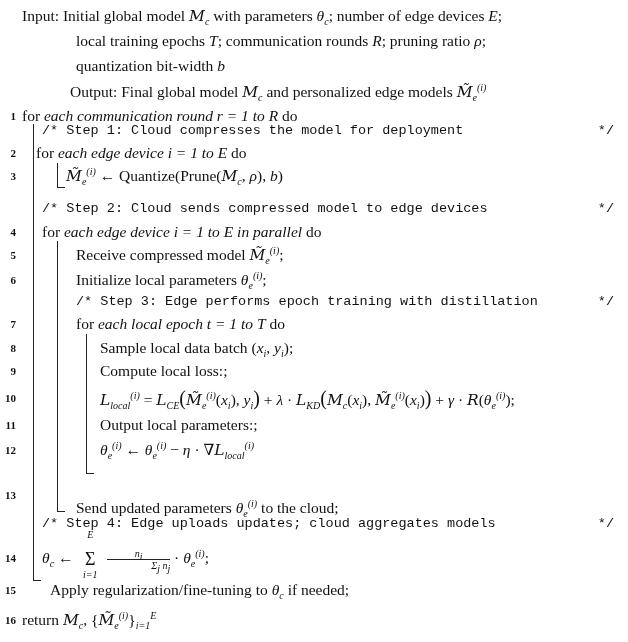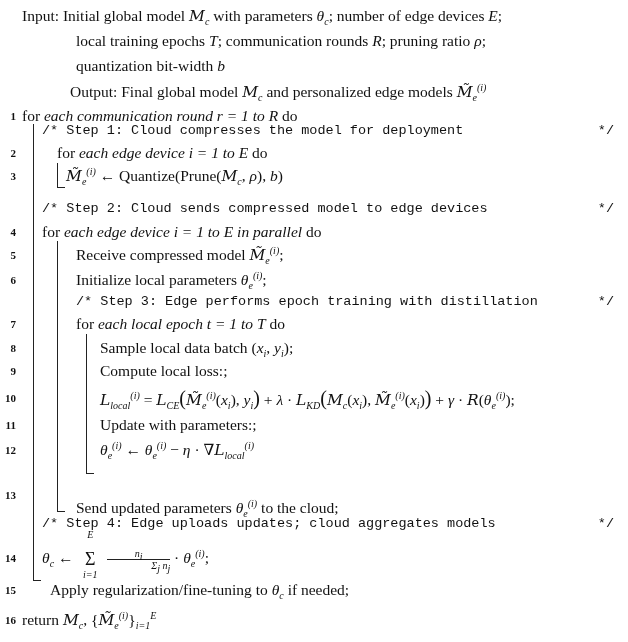--- a/index.html
+++ b/index.html
@@ -38,21 +38,21 @@
   <span class="kw">do</span>
 </div>
 
 <div class="vbar" style="left:33px; top:124px; height:456px;"></div>
 <div class="hcap" style="left:33px; top:580px;"></div>
 
 <div class="line comment" style="left:42px; top:121px;">/* Step 1:  Cloud compresses the model for deployment</div>
 <div class="cend" style="top:121px;">*/</div>
 
 <div class="num" style="left:0; top:143px;">2</div>
-<div class="line" style="left:57px; top:143px;">
+<div class="line" style="left:36px; top:143px;">
   <span class="kw">for</span>
   <span class="it">each edge device i = 1 to E</span>
   <span class="kw">do</span>
 </div>
 <div class="vbar" style="left:57px; top:163px; height:24px;"></div>
 <div class="hcap" style="left:57px; top:187px;"></div>
 
 <div class="num" style="left:0; top:166px;">3</div>
 <div class="line" style="left:66px; top:166px;">
   <span class="cal">M̃</span><sub class="it">e</sub><sup class="it">(i)</sup> ← Quantize(Prune(<span class="cal">M</span><sub class="it">c</sub>, <span class="it">ρ</span>), <span class="it">b</span>)
@@ -100,21 +100,21 @@
 
 <div class="num" style="left:0; top:361px;">9</div>
 <div class="line" style="left:100px; top:361px;">Compute local loss:;</div>
 
 <div class="num" style="left:0; top:388px;">10</div>
 <div class="line" style="left:100px; top:388px;">
   <span class="cal">L</span><sub class="it">local</sub><sup class="it">(i)</sup> = <span class="cal">L</span><sub class="it">CE</sub><span class="big">(</span><span class="cal">M̃</span><sub class="it">e</sub><sup class="it">(i)</sup>(<span class="it">x<sub>i</sub></span>), <span class="it">y<sub>i</sub></span><span class="big">)</span> + <span class="it">λ</span> · <span class="cal">L</span><sub class="it">KD</sub><span class="big">(</span><span class="cal">M</span><sub class="it">c</sub>(<span class="it">x<sub>i</sub></span>), <span class="cal">M̃</span><sub class="it">e</sub><sup class="it">(i)</sup>(<span class="it">x<sub>i</sub></span>)<span class="big">)</span> + <span class="it">γ</span> · <span class="cal">R</span>(<span class="it">θ</span><sub class="it">e</sub><sup class="it">(i)</sup>);
 </div>
 
 <div class="num" style="left:0; top:415px;">11</div>
-<div class="line" style="left:100px; top:415px;">Update with parameters:;</div>
+<div class="line" style="left:100px; top:415px;">Output local parameters:;</div>
 
 <div class="num" style="left:0; top:440px;">12</div>
 <div class="line" style="left:100px; top:440px;">
   <span class="it">θ</span><sub class="it">e</sub><sup class="it">(i)</sup> ← <span class="it">θ</span><sub class="it">e</sub><sup class="it">(i)</sup> − <span class="it">η</span> · ∇<span class="cal">L</span><sub class="it">local</sub><sup class="it">(i)</sup>
 </div>
 
 <div class="num" style="left:0; top:485px;">13</div>
 <div class="line" style="left:76px; top:485px;margin-top:13px;">
   <span>Send updated parameters</span> <span class="it">θ</span><sub class="it">e</sub><sup class="it">(i)</sup> <span>to the cloud;</span>
 </div>

